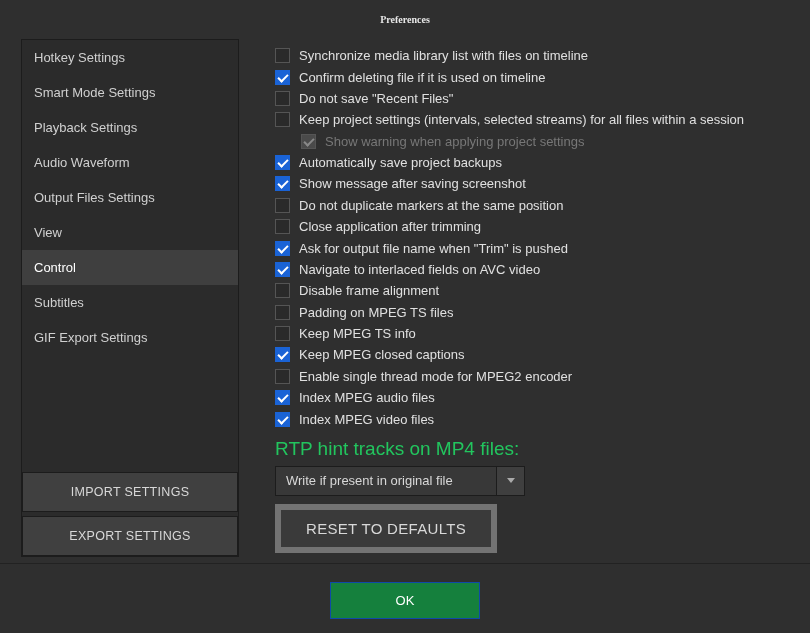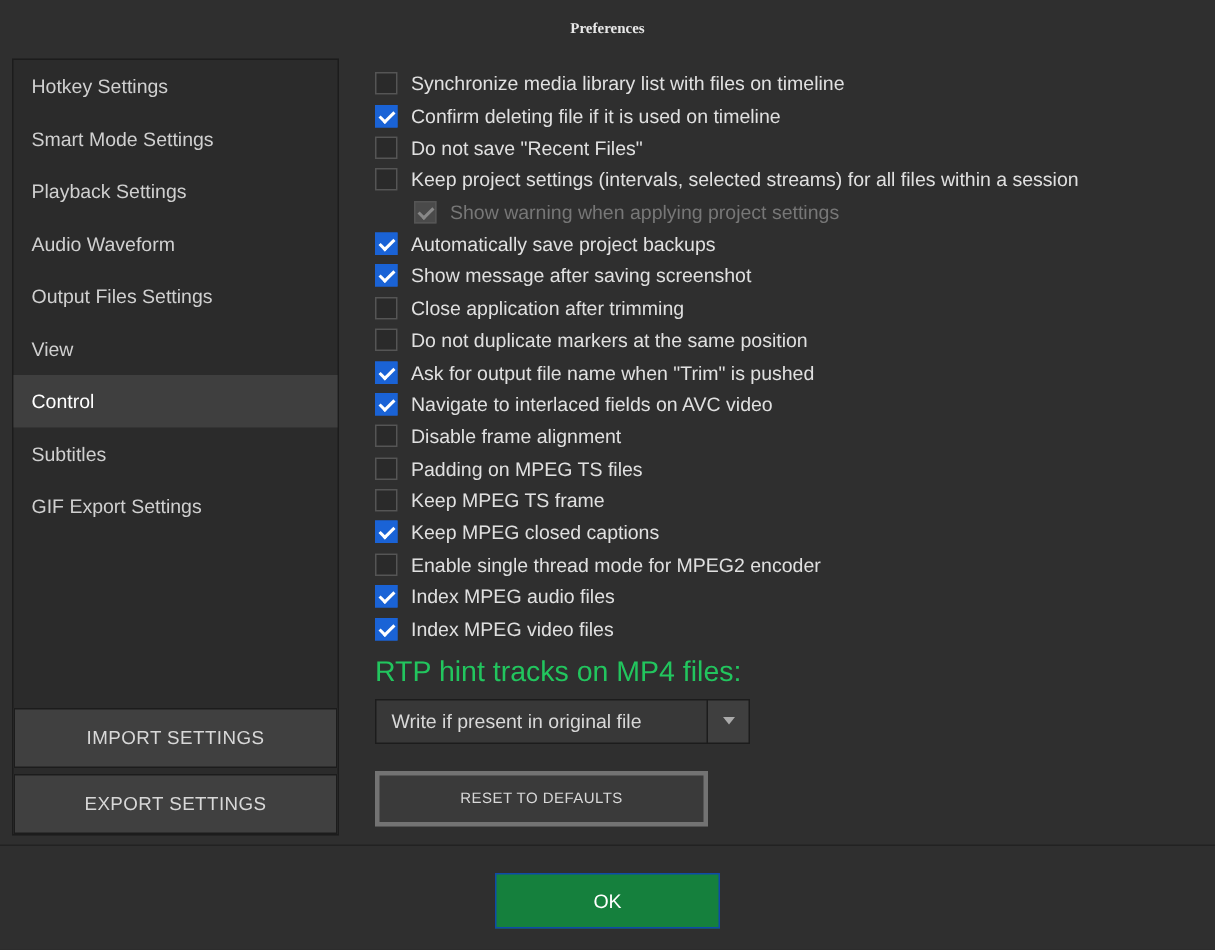--- a/index.html
+++ b/index.html
@@ -23,22 +23,22 @@
       text-align: center;
       padding: 14px 0 14px 0;
       font-weight: bold;
       font-size: 10px;
       color: #e8e8e8;
       font-family: Liberation Serif, serif;
     }
     .main-area {
       display: flex;
       flex: 1;
-      padding: 0 8px;
-      gap: 24px;
+      padding: 0 21px;
+      gap: 36px;
       min-height: 0;
     }
     .sidebar {
       width: 218px;
       border: 1px solid #1c1c1c;
       background: #2b2b2b;
       display: flex;
       flex-direction: column;
     }
     .nav-list {
@@ -164,27 +164,27 @@
     }
     .dropdown-arrow::after {
       content: "";
       width: 0;
       height: 0;
       border-left: 4px solid transparent;
       border-right: 4px solid transparent;
       border-top: 5px solid #aaa;
     }
     .reset-btn {
-      margin-top: 18px;
+      margin-top: 8px;
       width: 222px;
       padding: 10px 0;
       background: #3a3a3a;
-      border: 3px solid #737373;
+      border: 6px solid #737373;
       color: #d8d8d8;
-      font-size: 10px;
+      font-size: 15px;
       cursor: pointer;
       text-align: center;
       letter-spacing: 0.3px;
     }
     .footer {
       padding: 18px 0 14px 0;
       display: flex;
       justify-content: center;
       border-top: 1px solid #222;
       margin-top: 6px;
@@ -250,45 +250,45 @@
           <div class="option-row">
             <span class="checkbox checked"></span>
             <span class="option-label">Automatically save project backups</span>
           </div>
           <div class="option-row">
             <span class="checkbox checked"></span>
             <span class="option-label">Show message after saving screenshot</span>
           </div>
           <div class="option-row">
             <span class="checkbox"></span>
+            <span class="option-label">Do not duplicate markers at the same position</span>
+          </div>
+          <div class="option-row">
+            <span class="checkbox"></span>
             <span class="option-label">Close application after trimming</span>
           </div>
           <div class="option-row">
-            <span class="checkbox"></span>
-            <span class="option-label">Do not duplicate markers at the same position</span>
-          </div>
-          <div class="option-row">
             <span class="checkbox checked"></span>
             <span class="option-label">Ask for output file name when "Trim" is pushed</span>
           </div>
           <div class="option-row">
             <span class="checkbox checked"></span>
             <span class="option-label">Navigate to interlaced fields on AVC video</span>
           </div>
           <div class="option-row">
             <span class="checkbox"></span>
             <span class="option-label">Disable frame alignment</span>
           </div>
           <div class="option-row">
             <span class="checkbox"></span>
             <span class="option-label">Padding on MPEG TS files</span>
           </div>
           <div class="option-row">
             <span class="checkbox"></span>
-            <span class="option-label">Keep MPEG TS frame</span>
+            <span class="option-label">Keep MPEG TS info</span>
           </div>
           <div class="option-row">
             <span class="checkbox checked"></span>
             <span class="option-label">Keep MPEG closed captions</span>
           </div>
           <div class="option-row">
             <span class="checkbox"></span>
             <span class="option-label">Enable single thread mode for MPEG2 encoder</span>
           </div>
           <div class="option-row">

